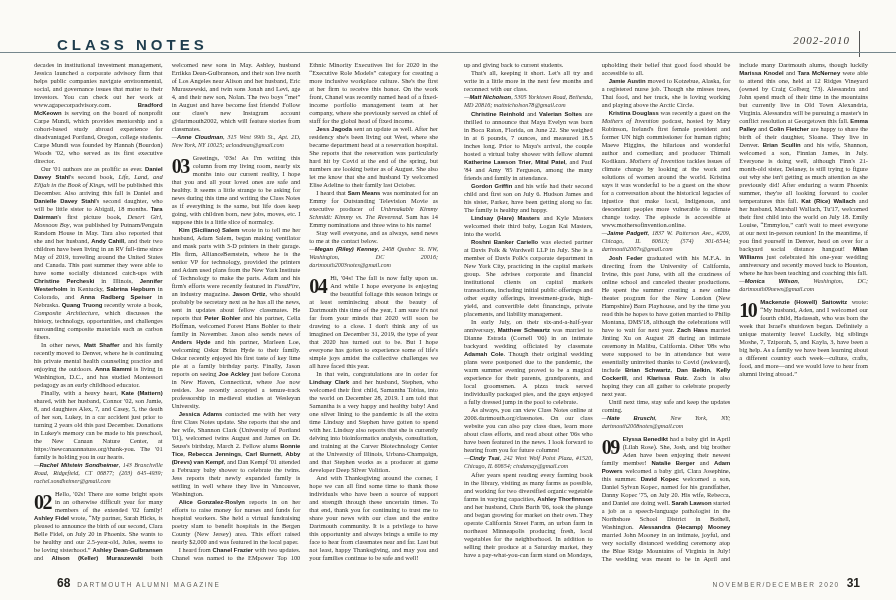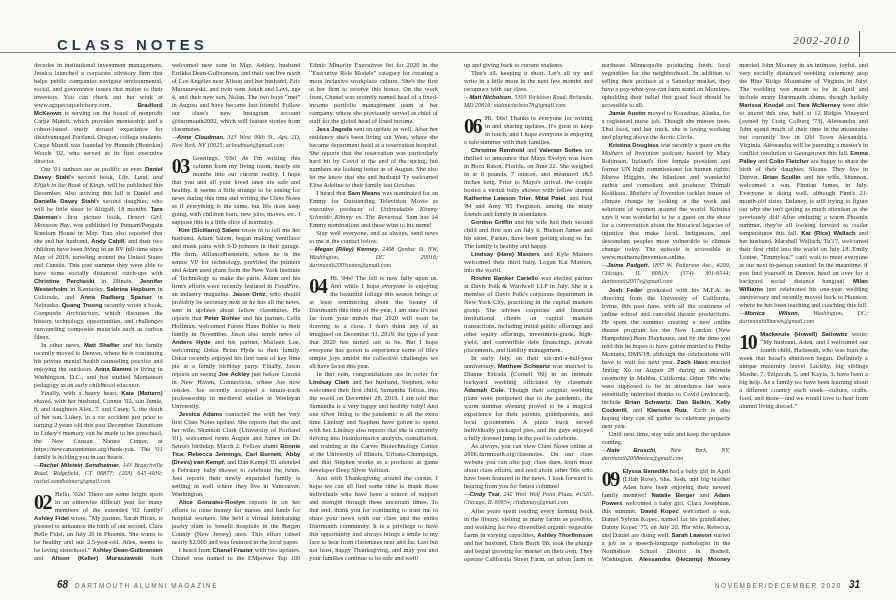--- a/index.html
+++ b/index.html
@@ -20,21 +20,21 @@
   .blk.section{text-indent:0;margin-top:5px;}
   .blk.sig{text-indent:0;font-style:italic;font-size:6.1px;margin-bottom:1px;color:#34332f;}
   .blk.sig b{font-family:"Liberation Sans",sans-serif;font-size:5.8px;}
   .blk b{font-family:"Liberation Sans",sans-serif;font-weight:700;font-size:5.9px;color:#191917;}
   .dropcap{float:left;font-family:"Liberation Serif",serif;font-weight:700;font-size:20px;line-height:22px;
         height:22px;padding:1px 4px 0 0;letter-spacing:-1.5px;color:#1e1d1a;}
   .footer{position:absolute;left:57px;right:36px;bottom:10px;height:12px;
         font-family:"Liberation Sans",sans-serif;font-size:6.5px;color:#5d5c58;}
   .foot-left{position:absolute;left:0;bottom:0;}
   .foot-right{position:absolute;right:0;bottom:0;}
-  .pagenum{font-weight:700;color:#23221f;font-size:10px;font-style:italic;}
+  .pagenum{font-weight:700;color:#23221f;font-size:12px;}
   .foot-label{letter-spacing:1.6px;margin:0 5px;text-transform:uppercase;}
 </style>
 </head>
 <body>
 
 <div class="masthead">
   <div class="mast-title">CLASS NOTES</div>
   <div class="mast-years">2002-2010</div>
   <div class="mast-tick"></div>
 </div>
@@ -59,21 +59,20 @@
       <p class="blk para">Stay well everyone, and as always, send news to me at the contact below.</p>
       <p class="blk sig">—<b>Megan (Riley) Kenney</b>, <i>2408 Quebec St. NW, Washington, DC 20016; dartmouth2003notes@gmail.com</i></p>
       <p class="blk section"><span class="dropcap">04</span>Hi, '04s! The fall is now fully upon us. And while I hope everyone is enjoying the beautiful foliage this season brings or at least reminiscing about the beauty of Dartmouth this time of the year, I am sure it's not far from your minds that 2020 will soon be drawing to a close. I don't think any of us imagined on December 31, 2019, the type of year that 2020 has turned out to be. But I hope everyone has gotten to experience some of life's simple joys amidst the collective challenges we all have faced this year.</p>
       <p class="blk para">In that vein, congratulations are in order for <b>Lindsay Clark</b> and her husband, Stephen, who welcomed their first child, Samantha Tobias, into the world on December 28, 2019. I am told that Samantha is a very happy and healthy baby! And one silver lining to the pandemic is all the extra time Lindsay and Stephen have gotten to spend with her. Lindsay also reports that she is currently delving into bioinformatics analysis, consultation, and training at the Carver Biotechnology Center at the University of Illinois, Urbana-Champaign, and that Stephen works as a producer at game developer Deep Silver Volition.</p>
       <p class="blk para">And with Thanksgiving around the corner, I hope we can all find some time to thank those individuals who have been a source of support and strength through these uncertain times. To that end, thank you for continuing to trust me to share your news with our class and the entire Dartmouth community. It is a privilege to have this opportunity and always brings a smile to my face to hear from classmates near and far. Last but not least, happy Thanksgiving, and may you and your families continue to be safe and well!</p>
     </div>
   <div class="page">
       <p class="blk cont">up and giving back to current students.</p>
       <p class="blk para">That's all, keeping it short. Let's all try and write in a little more in the next few months and reconnect with our class.</p>
       <p class="blk sig">—<b>Matt Nicholson</b>, <i>5305 Yorktown Road, Bethesda, MD 20816; mattnicholson78@gmail.com</i></p>
-      <p class="blk section"><span class="dropcap">06</span>Hi, '06s! Thanks to everyone for writing in and sharing updates. It's great to keep in touch, and I hope everyone is enjoying a safe summer with their families.</p>
       <p class="blk para"><b>Christine Reinhold</b> and <b>Valerian Soltes</b> are thrilled to announce that Maya Evelyn was born in Boca Raton, Florida, on June 22. She weighed in at 6 pounds, 7 ounces, and measured 18.5 inches long. Prior to Maya's arrival, the couple hosted a virtual baby shower with fellow alumni <b>Katherine Lawson Trier</b>, <b>Mital Patel</b>, and Paul '84 and Amy '85 Ferguson, among the many friends and family in attendance.</p>
       <p class="blk para"><b>Gordon Griffin</b> and his wife had their second child and first son on July 6. Hudson James and his sister, Parker, have been getting along so far. The family is healthy and happy.</p>
       <p class="blk para"><b>Lindsay (Hare) Masters</b> and Kyle Masters welcomed their third baby, Logan Kai Masters, into the world.</p>
       <p class="blk para"><b>Roshni Banker Cariello</b> was elected partner at Davis Polk &amp; Wardwell LLP in July. She is a member of Davis Polk's corporate department in New York City, practicing in the capital markets group. She advises corporate and financial institutional clients on capital markets transactions, including initial public offerings and other equity offerings, investment-grade, high-yield, and convertible debt financings, private placements, and liability management.</p>
       <p class="blk para">In early July, on their six-and-a-half-year anniversary, <b>Matthew Schwartz</b> was married to Dianne Estrada (Cornell '06) in an intimate backyard wedding officiated by classmate <b>Adamah Cole</b>. Though their original wedding plans were postponed due to the pandemic, the warm summer evening proved to be a magical experience for their parents, grandparents, and local groomsmen. A pizza truck served individually packaged pies, and the guys enjoyed a fully dressed jump in the pool to celebrate.</p>
       <p class="blk para">As always, you can view Class Notes online at 2006.dartmouth.org/classnotes. On our class website you can also pay class dues, learn more about class efforts, and read about other '06s who have been featured in the news. I look forward to hearing from you for future columns!</p>
       <p class="blk sig">—<b>Cindy Tsai</b>, <i>242 West Wolf Point Plaza, #1520, Chicago, IL 60654; cindamay@gmail.com</i></p>
       <p class="blk para">After years spent reading every farming book in the library, visiting as many farms as possible, and working for two diversified organic vegetable farms in varying capacities, <b>Ashley Thorfinnson</b> and her husband, Chris Barth '06, took the plunge and began growing for market on their own. They operate California Street Farm, an urban farm in northeast Minneapolis producing fresh, local vegetables for the neighborhood. In addition to selling their produce at a Saturday market, they have a pay-what-you-can farm stand on Mondays, upholding their belief that good food should be accessible to all.</p>
       <p class="blk para"><b>Jamie Austin</b> moved to Kotzebue, Alaska, for a registered nurse job. Though she misses trees, Thai food, and her truck, she is loving working and playing above the Arctic Circle.</p>
       <p class="blk para"><b>Kristina Douglass</b> was recently a guest on the <i>Mothers of Invention</i> podcast, hosted by Mary Robinson, Ireland's first female president and former UN high commissioner for human rights; Maeve Higgins, the hilarious and wonderful author and comedian; and producer Thimali Kodikara. <i>Mothers of Invention</i> tackles issues of climate change by looking at the work and solutions of women around the world. Kristina says it was wonderful to be a guest on the show for a conversation about the historical legacies of injustice that make local, Indigenous, and descendant peoples more vulnerable to climate change today. The episode is accessible at www.mothersofinvention.online.</p>

